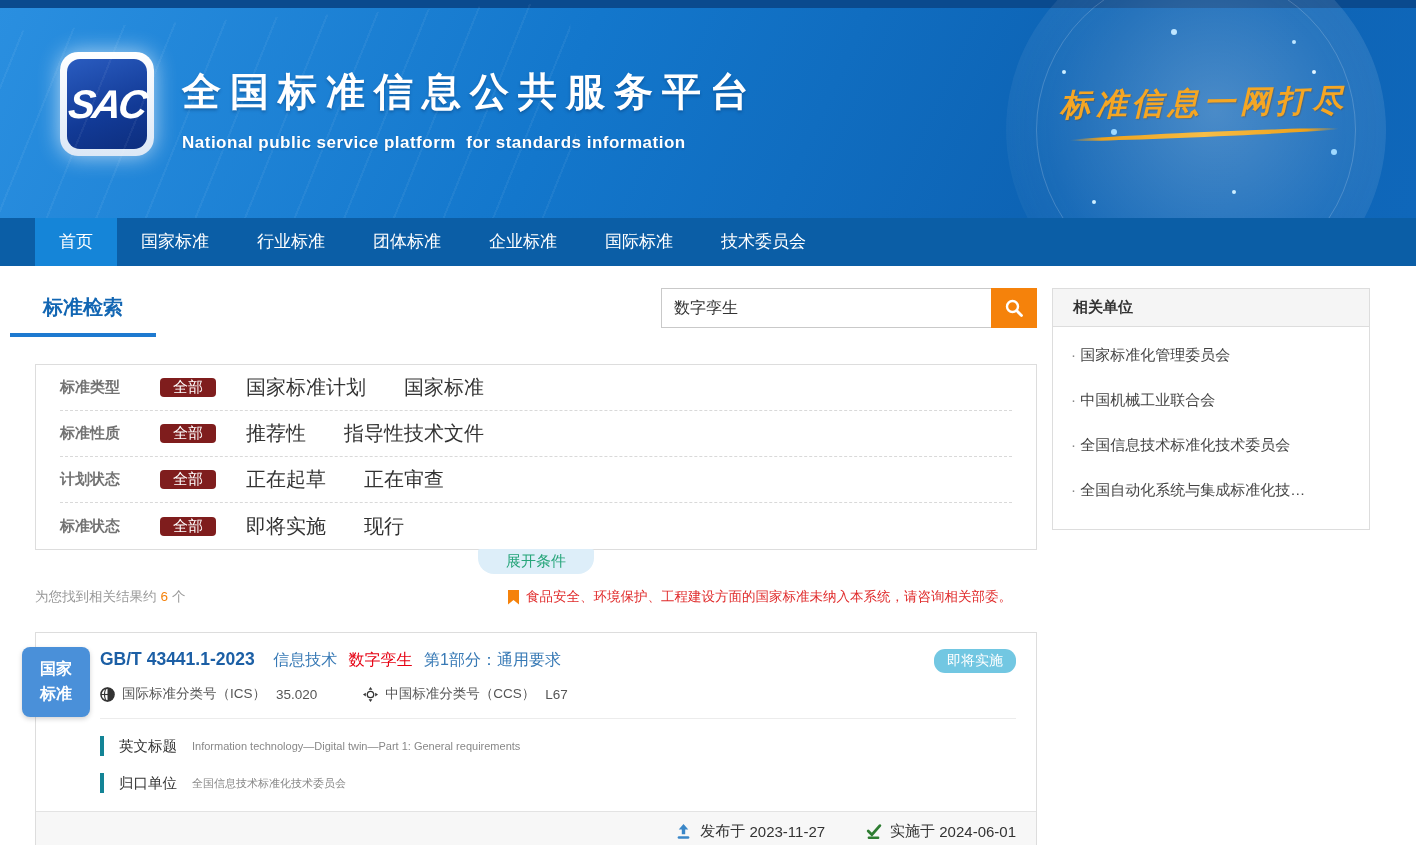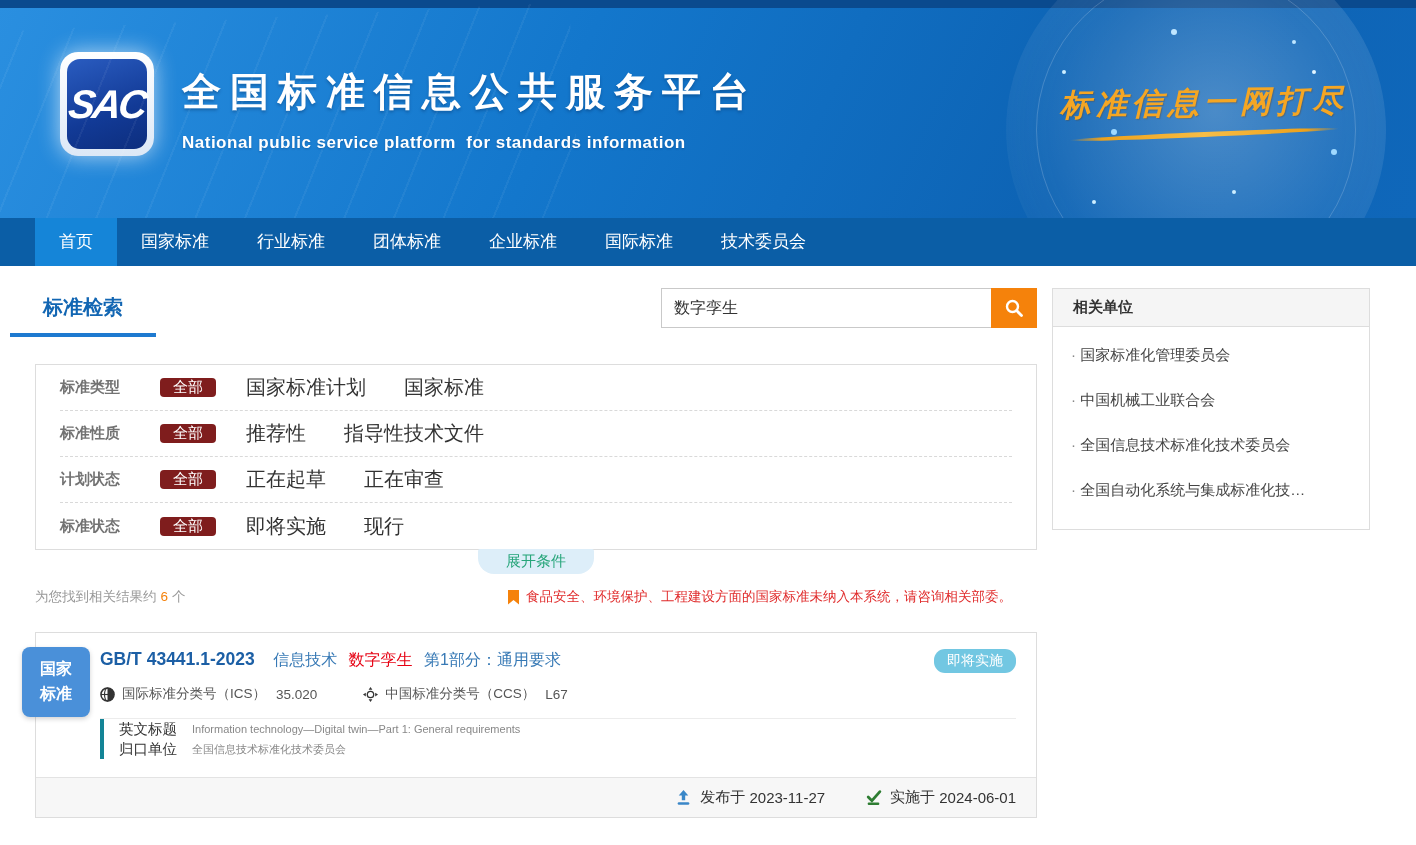--- a/index.html
+++ b/index.html
@@ -83,21 +83,21 @@
   .card-code { font-size:17.5px; font-weight:bold; color:#1c5fa5; margin-right:14px; }
   .card-t { font-size:16px; color:#3779b5; margin-right:7px; }
   .card-hl { font-size:16px; color:#e60012; margin-right:7px; }
   .status-badge { position:absolute; right:20px; top:16px; background:#72c7e2; color:#fff; font-size:14px;
     padding:3px 13px; border-radius:11px; }
   .meta-row { display:flex; align-items:center; margin-top:14px; color:#555; font-size:13.5px; }
   .meta-item { display:flex; align-items:center; margin-right:46px; }
   .meta-item svg { margin-right:7px; }
   .meta-label { margin-right:10px; }
   .card-divider { border:none; border-top:1px solid #ececec; margin-top:15px; }
-  .field-row { display:flex; align-items:center; }
+  .field-row { display:flex; align-items:center; margin-top:17px; }
   .field-bar { width:4px; height:20px; background:#138496; margin-right:15px; }
   .field-label { color:#333; font-size:14.5px; margin-right:15px; white-space:nowrap; }
   .field-value { color:#888; font-size:11px; }
   .card-footer { background:#f7f7f7; border-top:1px solid #e3e3e3; padding:10px 20px; display:flex;
     justify-content:flex-end; align-items:center; gap:40px; }
   .date-item { display:flex; align-items:center; color:#333; font-size:15px; }
   .date-item svg { margin-right:8px; }
 
   
   .side-panel { border:1px solid #ddd; background:#fff; }

